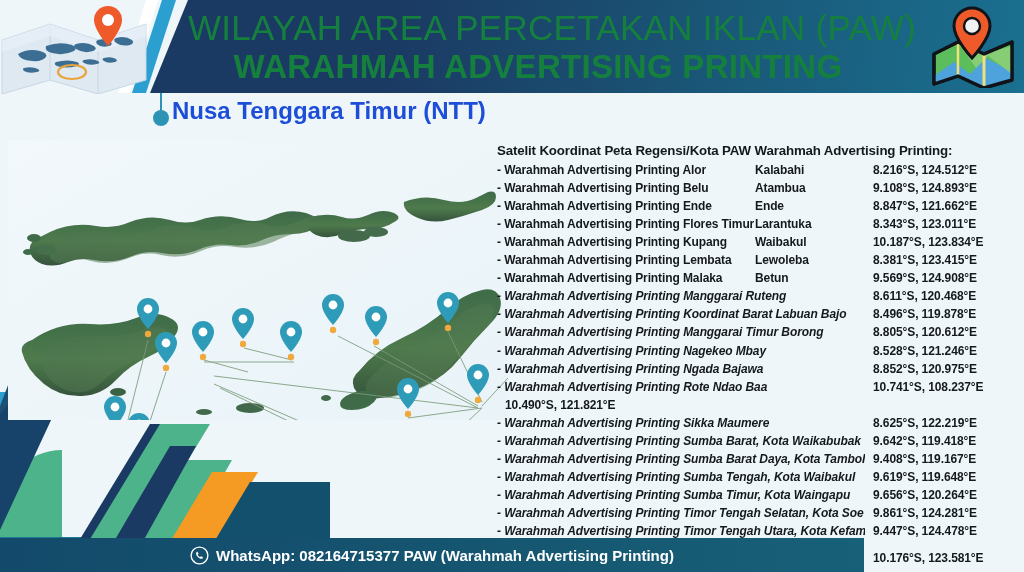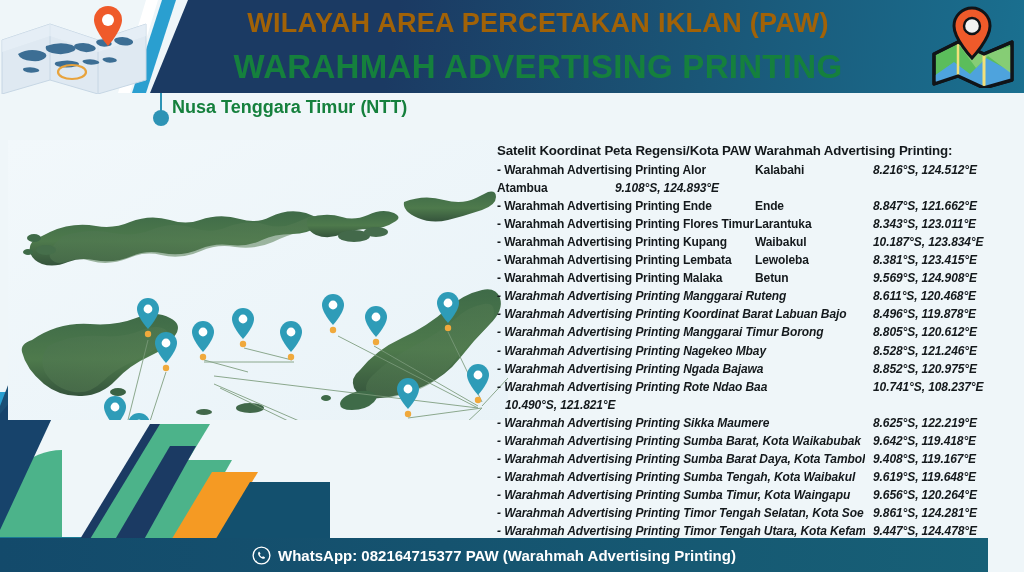--- a/index.html
+++ b/index.html
@@ -25,63 +25,63 @@
     background:#2a9fd0; clip-path:polygon(30px 0,44px 0,14px 93px,0 93px);
     z-index:3;
   }
   .header-accent2 {
     position:absolute; left:118px; top:0; width:40px; height:93px;
     background:#ffffff; clip-path:polygon(28px 0,40px 0,12px 93px,0 93px);
     z-index:3;
   }
   .title1 {
     position:absolute; left:188px; top:8px; width:700px; text-align:center;
-    color:#a16207; font-size:27px; font-weight:bold; letter-spacing:.3px;
+    color:#15803d; font-size:35px; font-weight:normal; letter-spacing:.3px;
     white-space:nowrap; z-index:6;
   }
   .title2 {
     position:absolute; left:188px; top:48px; width:700px; text-align:center;
     color:#15803d; font-size:33px; font-weight:bold; letter-spacing:.3px;
     white-space:nowrap; z-index:6;
   }
 
   
   .fold-map { position:absolute; left:0; top:2px; width:160px; height:92px; z-index:5; }
   
   .map-icon { position:absolute; left:930px; top:6px; width:86px; height:82px; z-index:6; }
 
   
   .region-pin { position:absolute; left:152px; top:93px; width:18px; height:36px; z-index:6; }
   .region-label {
     position:absolute; left:172px; top:97px;
-    font-size:18px; font-weight:bold; color:#15803d; white-space:nowrap; z-index:6;
+    font-size:24px; font-weight:bold; color:#1d4ed8; white-space:nowrap; z-index:6;
   }
 
   
   .map-wrap { position:absolute; left:8px; top:140px; width:500px; height:280px; z-index:2; }
 
   
   .listing { position:absolute; left:497px; top:127px; width:527px; z-index:5;margin-top:16px; }
   .list-head {
     font-size:13.3px; font-weight:bold; color:#14191c;
     white-space:nowrap; letter-spacing:-.15px; margin-bottom:1px;
   }
   .row {
     display:flex; align-items:flex-end; font-size:12px; font-weight:bold;
     color:#14191c; height:18.05px; white-space:nowrap; letter-spacing:-.1px;
   }
   .r-name { width:258px; overflow:hidden; }
   .r-city { width:110px; overflow:hidden; }
   .r-name.wide { width:368px;font-style:italic; }
-  .r-coord { flex:1; text-align:left; padding-left:8px;font-style:italic; }
+  .r-coord { flex:1; text-align:left; padding-left:8px; }
   .row.last { margin-top:9px; }
 
   
   .footer {
-    position:absolute; left:0; bottom:0; width:988px; height:34px;
+    position:absolute; left:0; bottom:0; width:864px; height:34px;
     background:linear-gradient(90deg,#134a6b 0%,#15536f 45%,#176077 100%);
     z-index:7; display:flex; align-items:center; justify-content:center;
   }
   .footer-inner { display:flex; align-items:center; gap:7px; }
   .footer-text { color:#ffffff; font-size:15px; font-weight:bold; white-space:nowrap; }
   .wa-icon { width:19px; height:19px; display:block; }
 </style>
 </head>
 <body>
 
@@ -291,20 +291,21 @@
 
   <div class="listing">
     <div class="list-head">Satelit  Koordinat Peta Regensi/Kota  PAW Warahmah Advertising Printing:</div>
     <div id="list-rows">
         <div class="row">
           <span class="r-name">- Warahmah Advertising Printing Alor</span>
           <span class="r-city">Kalabahi</span>
           <span class="r-coord">8.216°S, 124.512°E</span>
         </div>
         <div class="row">
+          <span class="r-name">- Warahmah Advertising Printing Belu</span>
           <span class="r-city">Atambua</span>
           <span class="r-coord">9.108°S, 124.893°E</span>
         </div>
         <div class="row">
           <span class="r-name">- Warahmah Advertising Printing Ende</span>
           <span class="r-city">Ende</span>
           <span class="r-coord">8.847°S, 121.662°E</span>
         </div>
         <div class="row">
           <span class="r-name">- Warahmah Advertising Printing Flores Timur</span>

